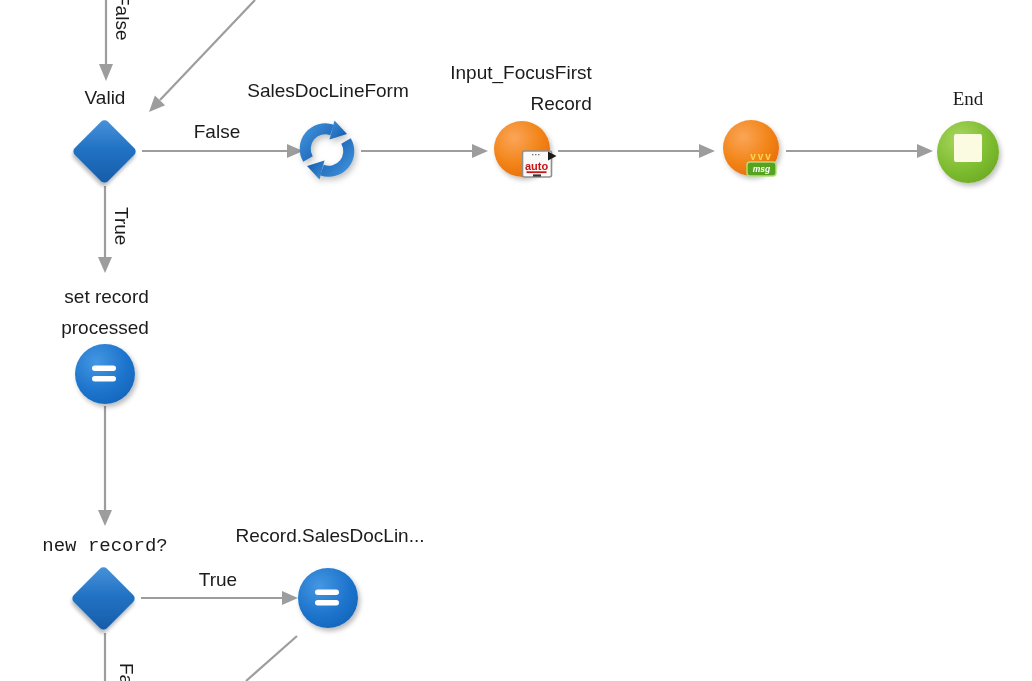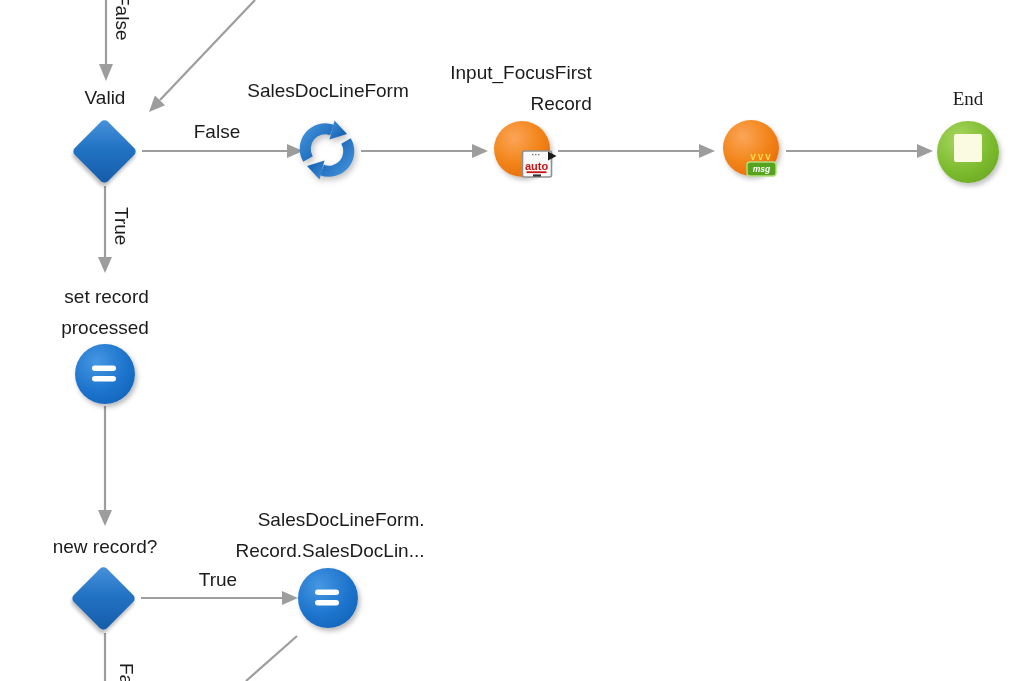--- a/index.html
+++ b/index.html
@@ -170,24 +170,23 @@
   </div>
 
 
   <div class="lbl" style="left:968px;top:98px;font-family:Liberation Serif, serif;">End</div>
 
   <div class="lbl" style="left:105px;top:312px;">
     <div>set record</div>
     <div>processed</div>
   </div>
 
-  <div class="lbl" style="left:105px;top:546px;">new record?</div>
+  <div class="lbl" style="left:105px;top:546px;font-family:Liberation Mono, monospace;">new record?</div>
 
   <div class="lbl" style="left:330px;top:535px;">
-    <div>SalesDocLineForm.</div>
     <div>Record.SalesDocLin...</div>
   </div>
 
   <div class="vlbl" style="left:132px;top:-6px;">False</div>
 
   <div class="lbl" style="left:217px;top:131px;">False</div>
 
   <div class="vlbl" style="left:131px;top:207px;">True</div>
 
   <div class="lbl" style="left:218px;top:579px;">True</div>

